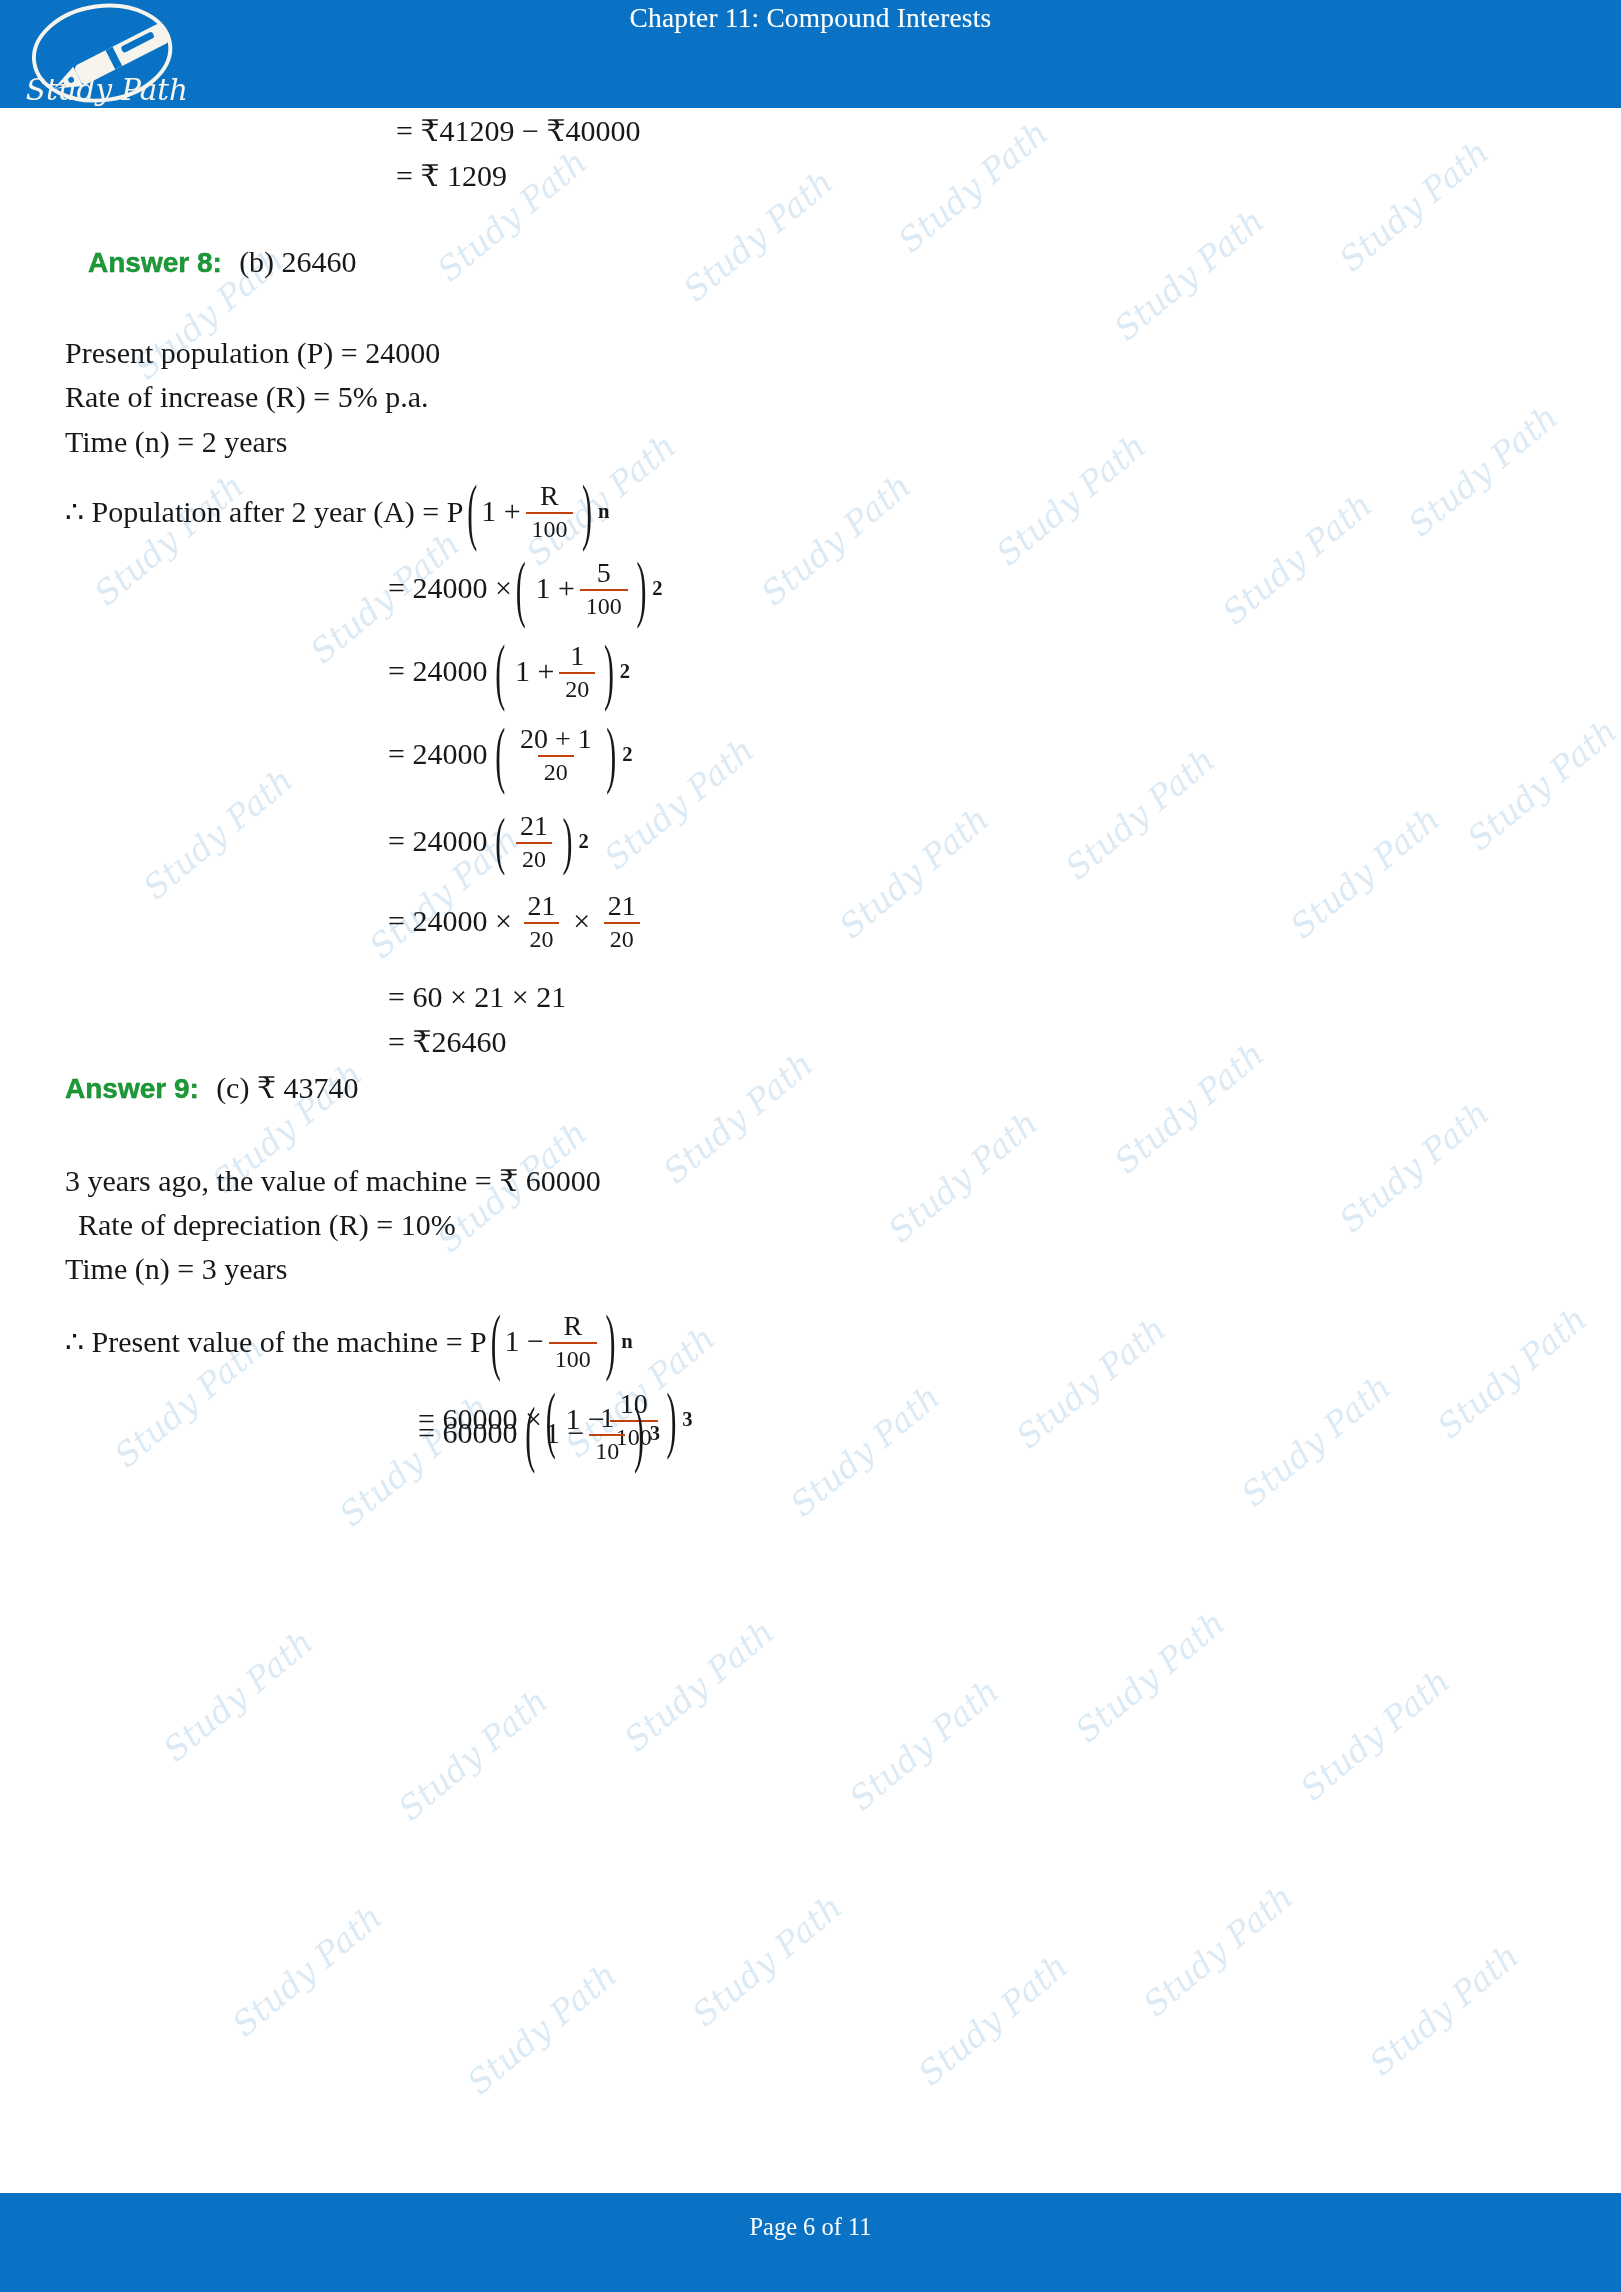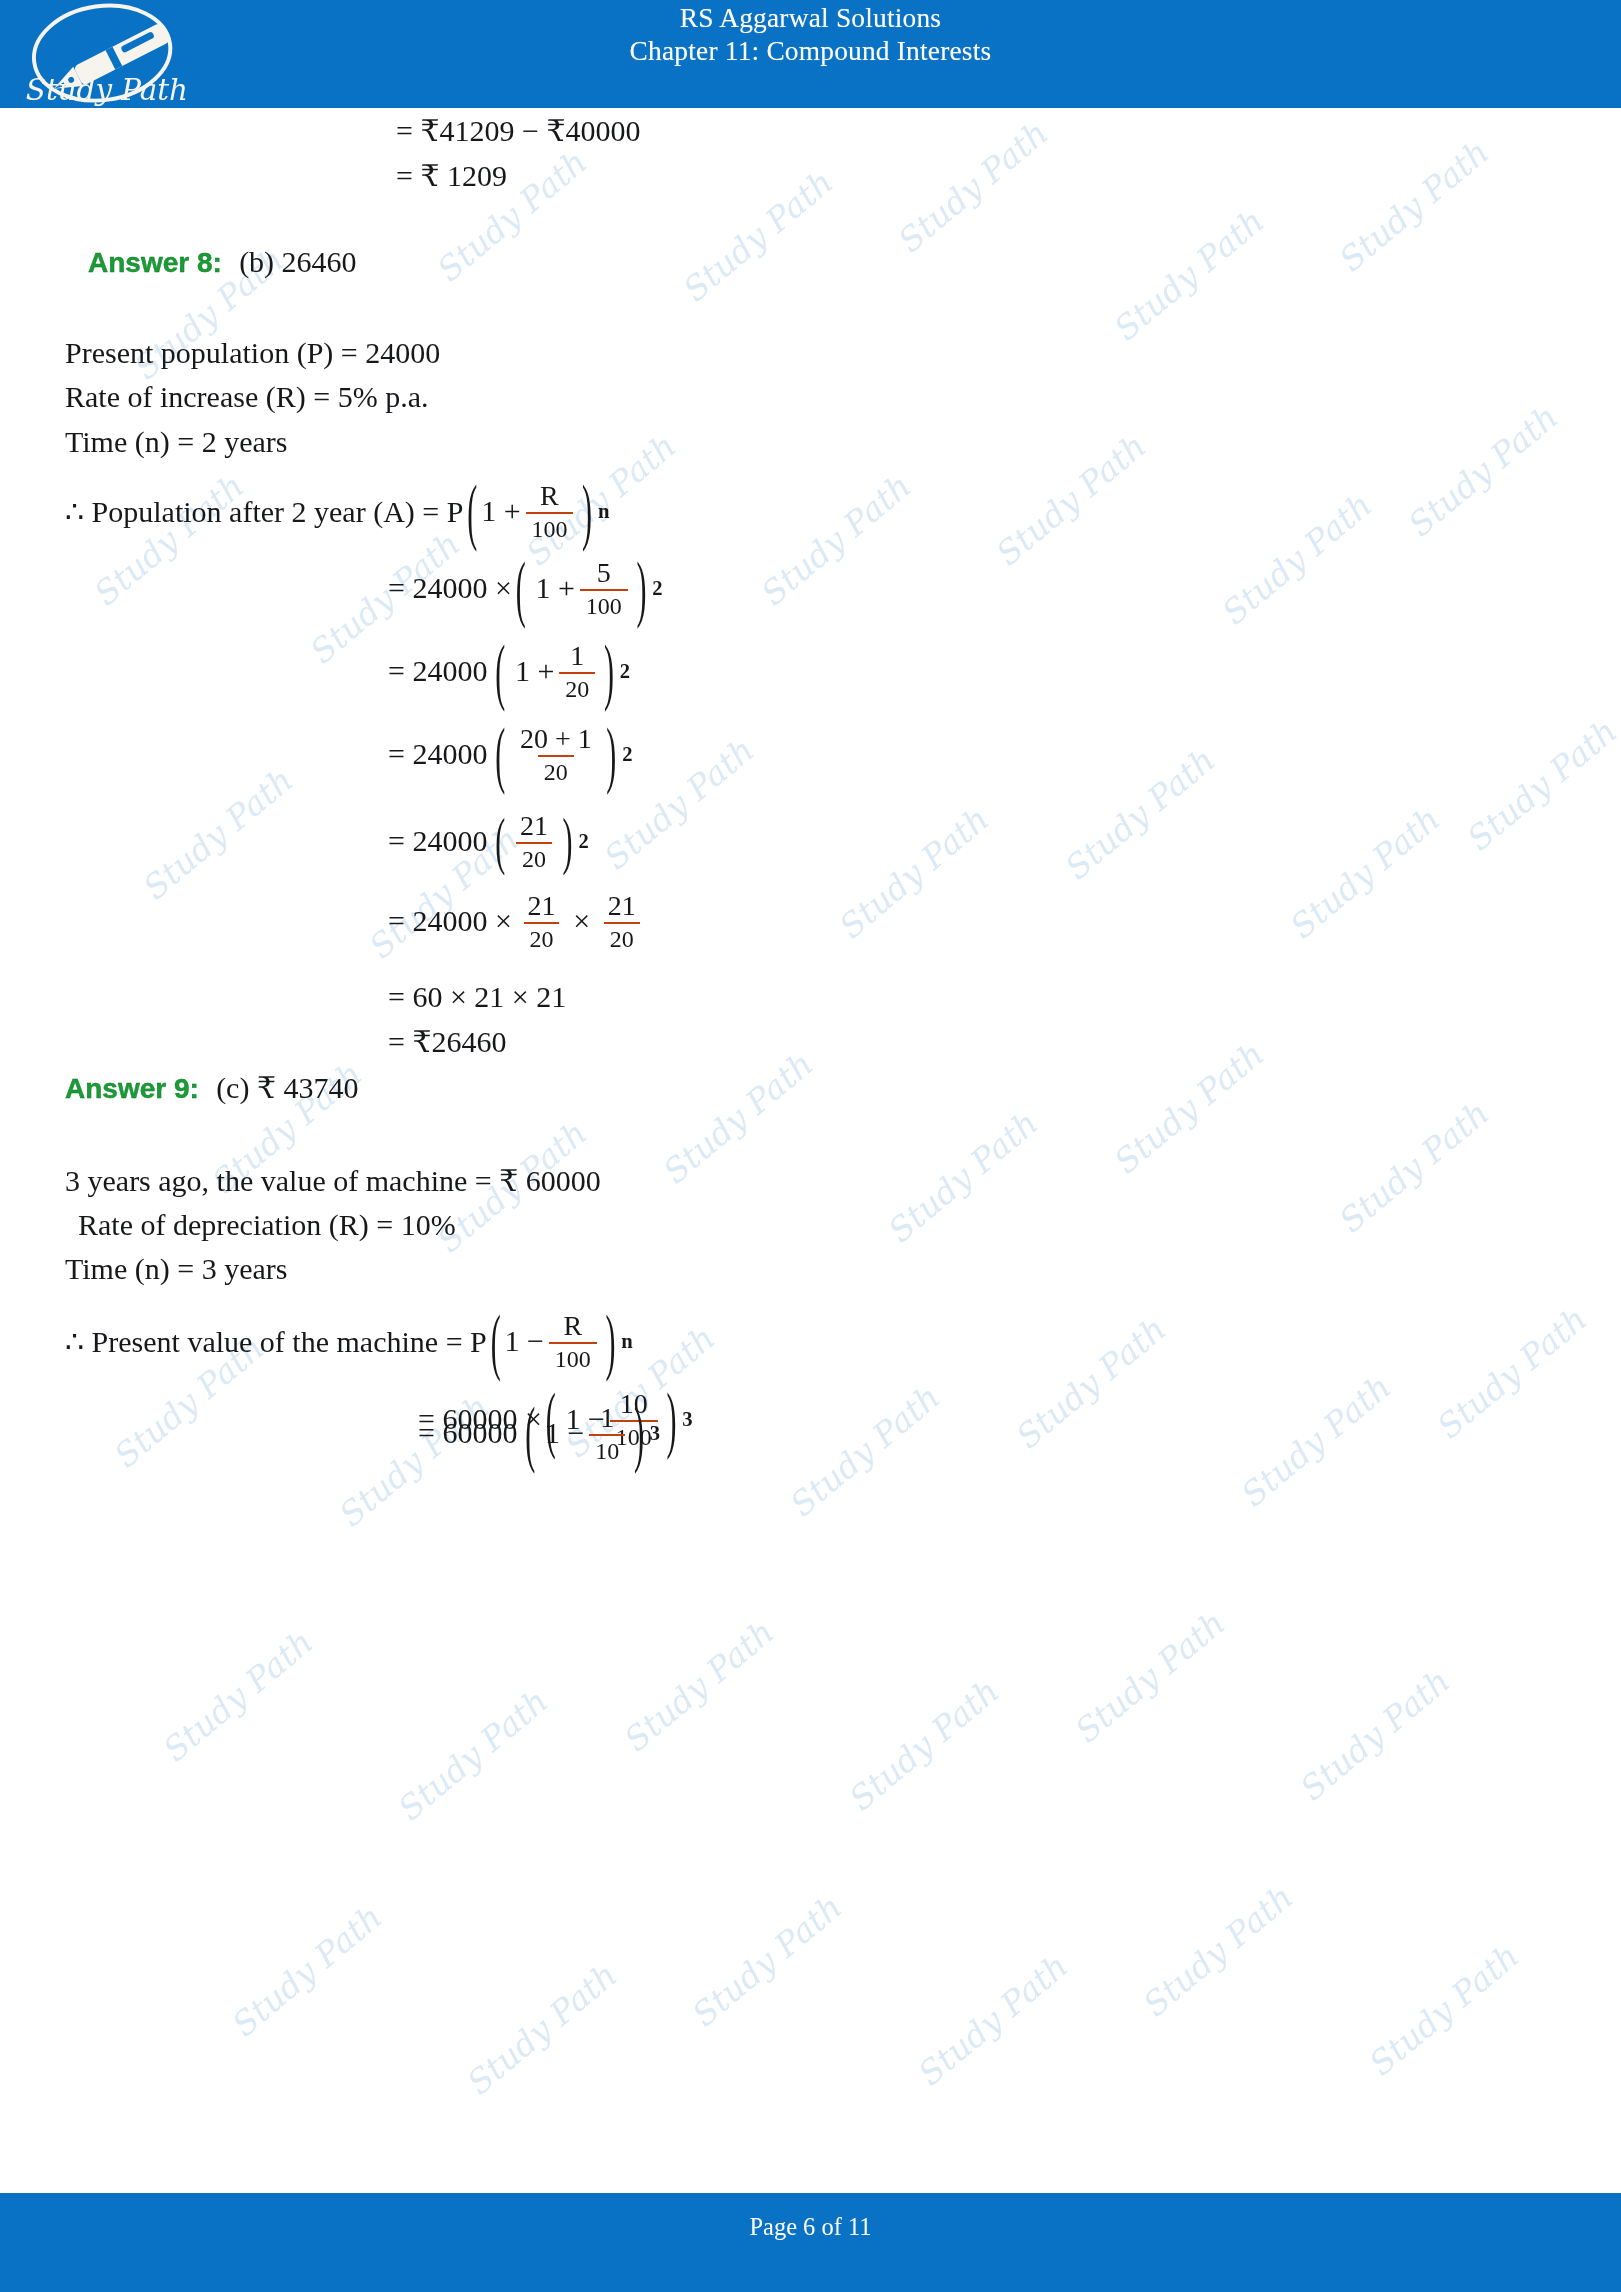--- a/index.html
+++ b/index.html
@@ -113,21 +113,20 @@
         <path d="M58 46 L30 57 L58 68 Z" fill="#F6F4EC"></path>
         <path d="M42 55.5 L30 57 L42 60 Z" fill="#0A72C4"></path>
         <circle cx="50" cy="57" r="3" fill="#0A72C4"></circle>
       </g>
 
       <text x="10" y="100" font-family="DejaVu Serif, serif" font-style="italic" font-size="30" fill="#F6F4EC">Study Path</text>
     </svg>
   </div>
 
   <div class="header-titles">
-    <div class="ht2">RS Aggarwal Solutions</div>
     <div class="ht3">Chapter 11: Compound Interests</div>
   </div>
 </div>
 
 <div class="page">
 
   <div class="wm" style="left:118px;top:186px;">Study Path</div>
   <div class="wm" style="left:421px;top:88px;">Study Path</div>
   <div class="wm" style="left:667px;top:108px;">Study Path</div>
   <div class="wm" style="left:882px;top:59px;">Study Path</div>

